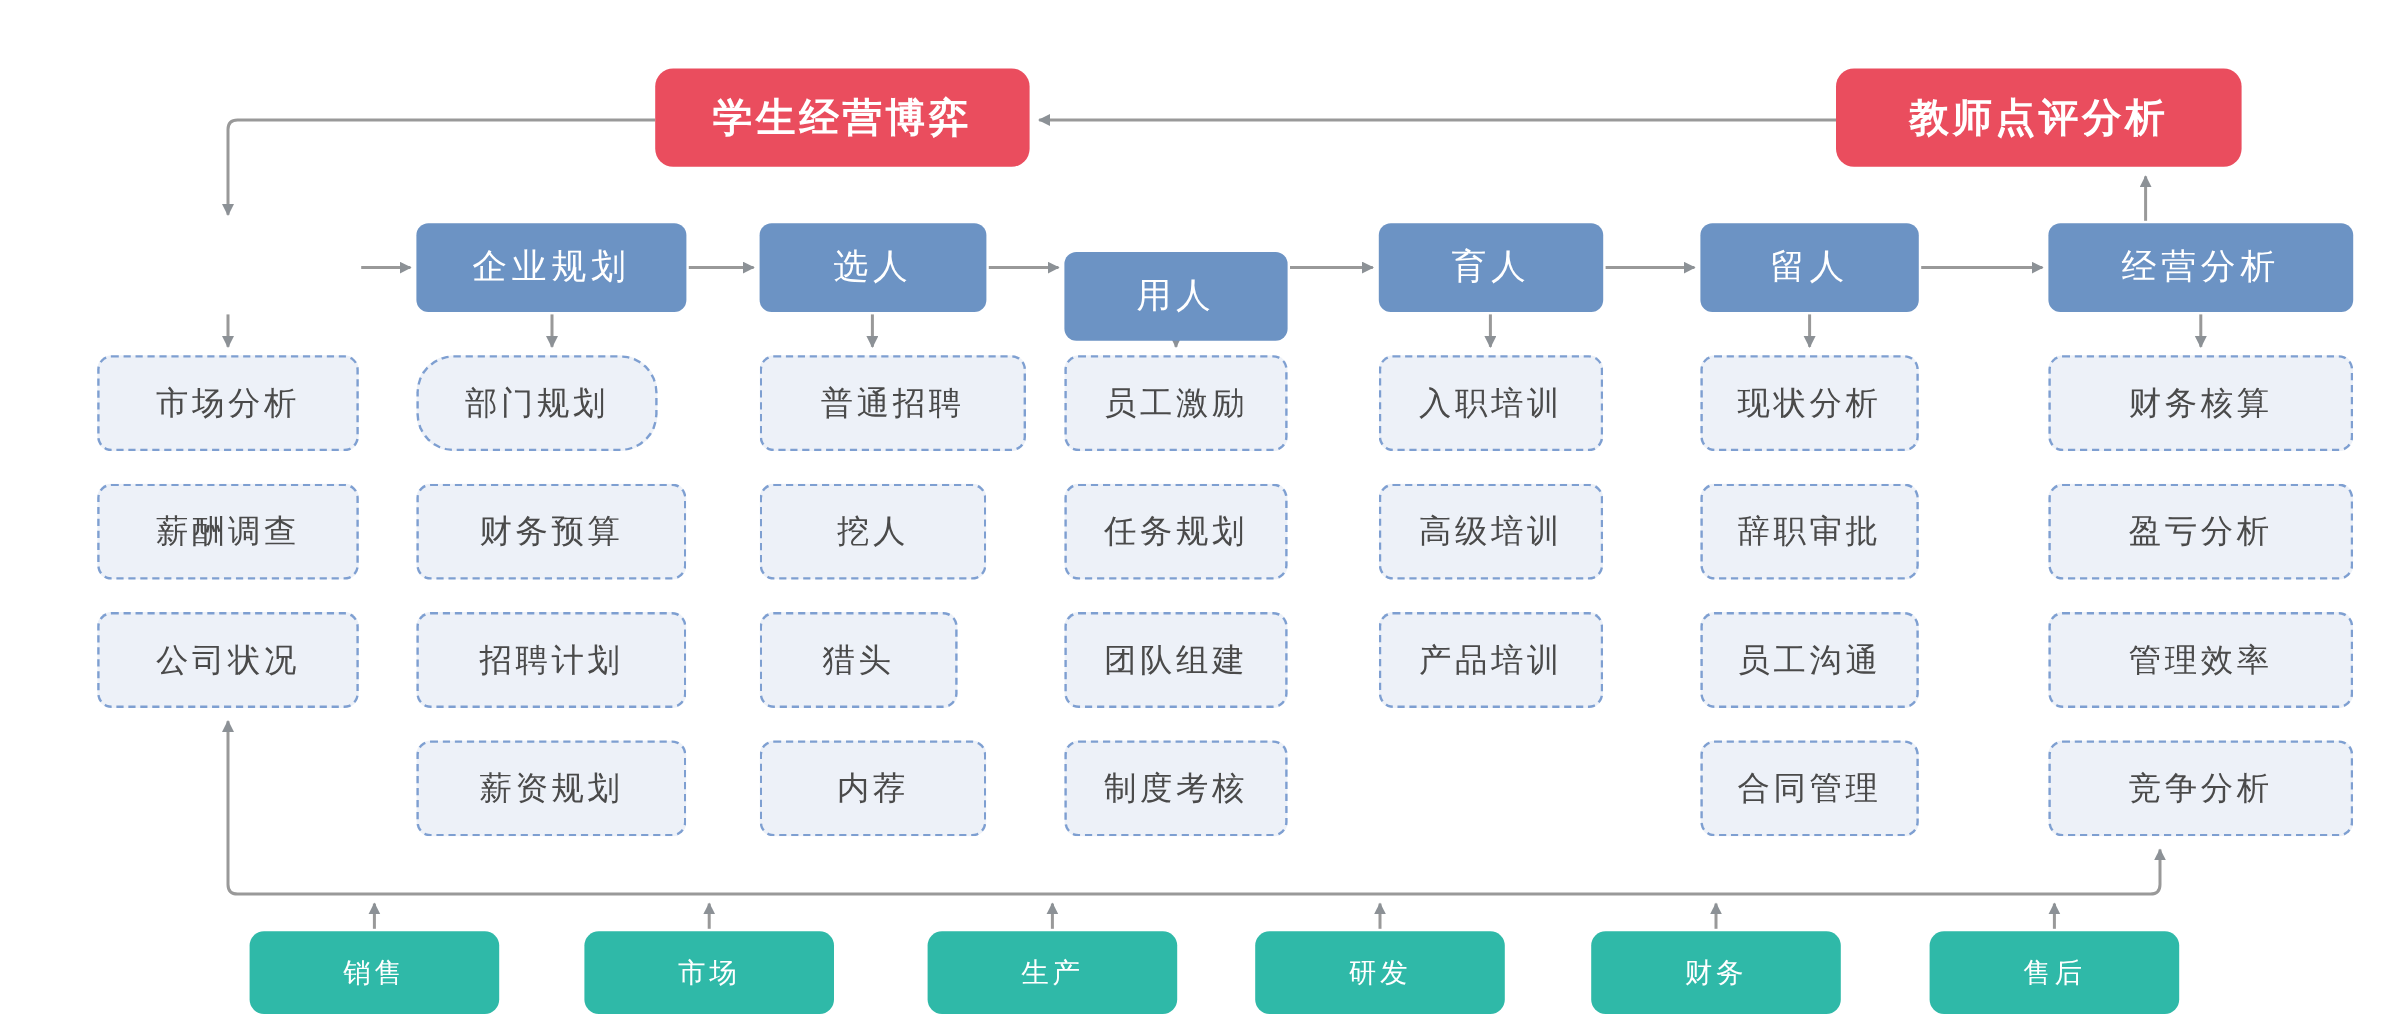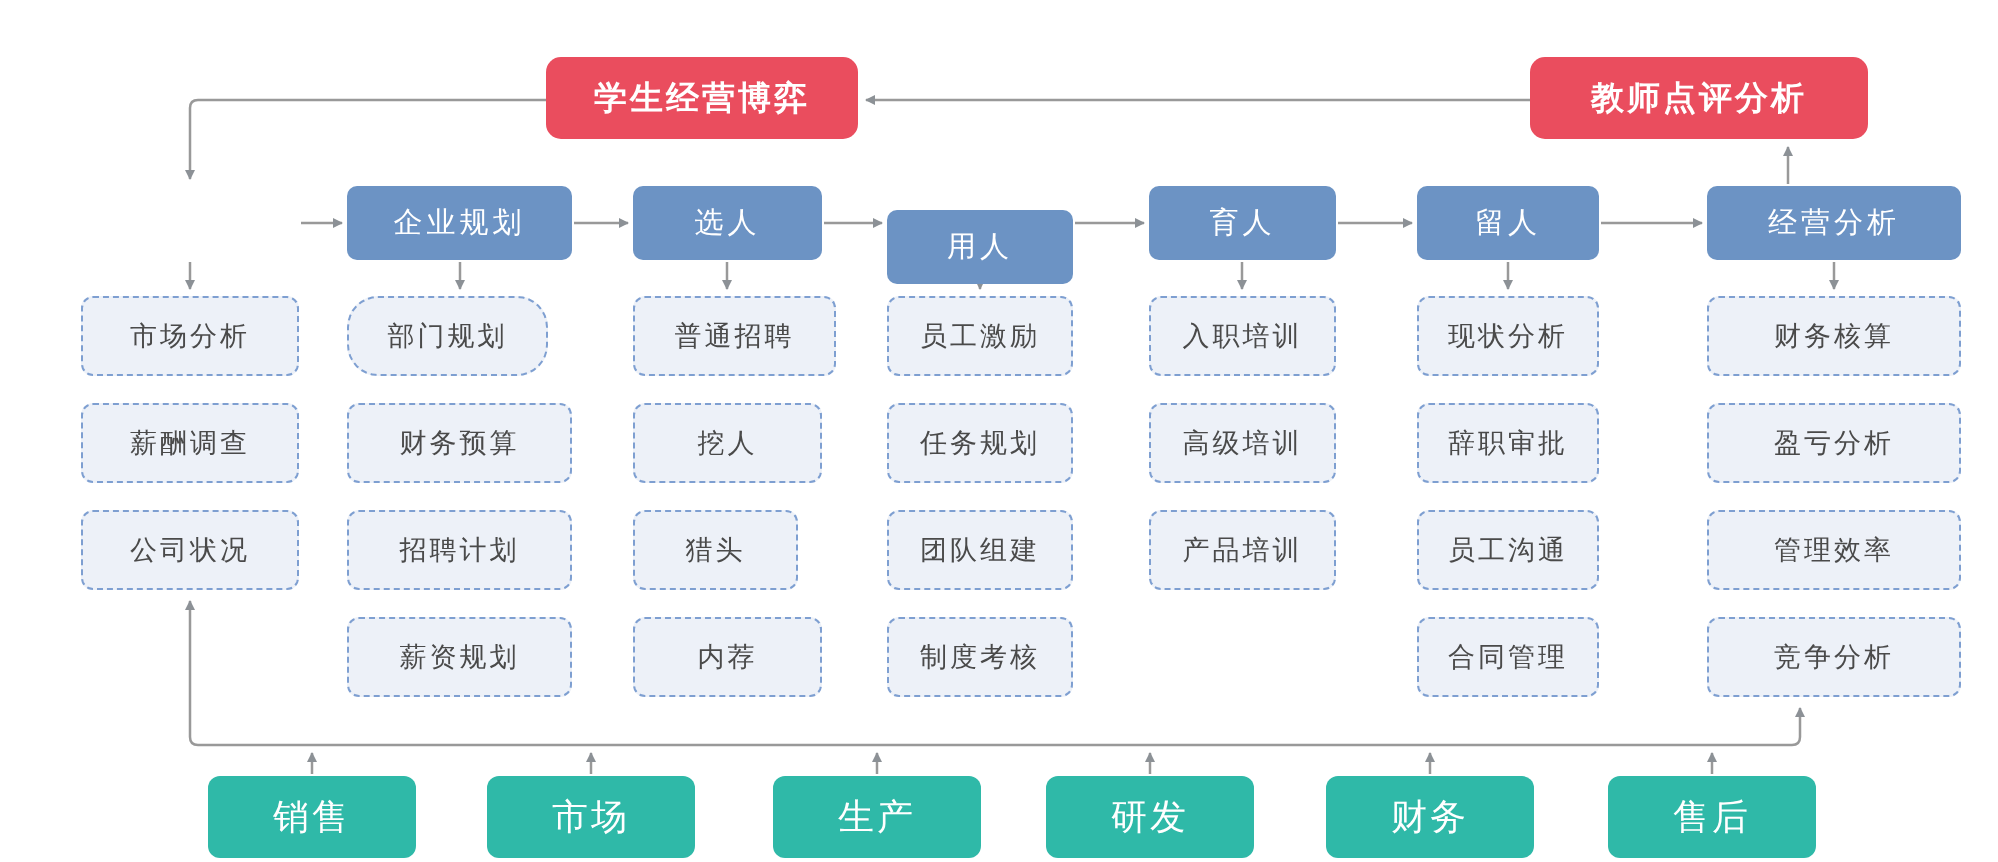--- a/index.html
+++ b/index.html
@@ -9,23 +9,23 @@
 
   .phase{position:absolute;top:57px;height:82px;background:#EA4D5E;color:#ffffff;
          border-radius:15px;display:flex;align-items:center;justify-content:center;
          font-size:33px;font-weight:bold;letter-spacing:3px;}
   .stage{position:absolute;top:186px;height:74px;background:#6C93C4;color:#ffffff;
          border-radius:10px;display:flex;align-items:center;justify-content:center;
          font-size:29px;letter-spacing:4px;}
   .item{position:absolute;height:80px;background:#EDF1F8;border:2px dashed #7E9FD1;
         border-radius:12px;color:#4A4A4A;display:flex;align-items:center;justify-content:center;
         font-size:27px;letter-spacing:3px;box-sizing:border-box;}
-  .dept{position:absolute;top:776px;height:82px;width:208px;background:#2FB9A8;color:#ffffff;
+  .dept{position:absolute;top:776px;height:69px;width:208px;background:#2FB9A8;color:#ffffff;
         border-radius:12px;display:flex;align-items:center;justify-content:center;
-        font-size:36px;letter-spacing:3px;}
+        font-size:23px;letter-spacing:3px;}
 </style>
 </head>
 <body>
 
 <div id="canvas">
 
   <svg class="connectors" viewBox="0 0 1998 862" xmlns="http://www.w3.org/2000/svg">
     <defs>
       <marker id="arr" markerUnits="userSpaceOnUse" markerWidth="16" markerHeight="16" refX="9" refY="5" orient="auto">
         <path d="M0,0 L10,5 L0,10 z" fill="#8C9196"></path>
@@ -80,21 +80,21 @@
 
   <div class="item" style="left:81px;width:218px;top:296px;">市场分析</div>
   <div class="item" style="left:81px;width:218px;top:403px;">薪酬调查</div>
   <div class="item" style="left:81px;width:218px;top:510px;">公司状况</div>
 
   <div class="item" style="left:347px;width:201px;top:296px;border-radius:31px;">部门规划</div>
   <div class="item" style="left:347px;width:225px;top:403px;">财务预算</div>
   <div class="item" style="left:347px;width:225px;top:510px;">招聘计划</div>
   <div class="item" style="left:347px;width:225px;top:617px;">薪资规划</div>
 
-  <div class="item" style="left:633px;width:203px;top:296px;">普通招聘</div>
+  <div class="item" style="left:633px;width:222px;top:296px;">普通招聘</div>
   <div class="item" style="left:633px;width:189px;top:403px;">挖人</div>
   <div class="item" style="left:633px;width:165px;top:510px;">猎头</div>
   <div class="item" style="left:633px;width:189px;top:617px;">内荐</div>
 
   <div class="item" style="left:887px;width:186px;top:296px;">员工激励</div>
   <div class="item" style="left:887px;width:186px;top:403px;">任务规划</div>
   <div class="item" style="left:887px;width:186px;top:510px;">团队组建</div>
   <div class="item" style="left:887px;width:186px;top:617px;">制度考核</div>
 
   <div class="item" style="left:1149px;width:187px;top:296px;">入职培训</div>

